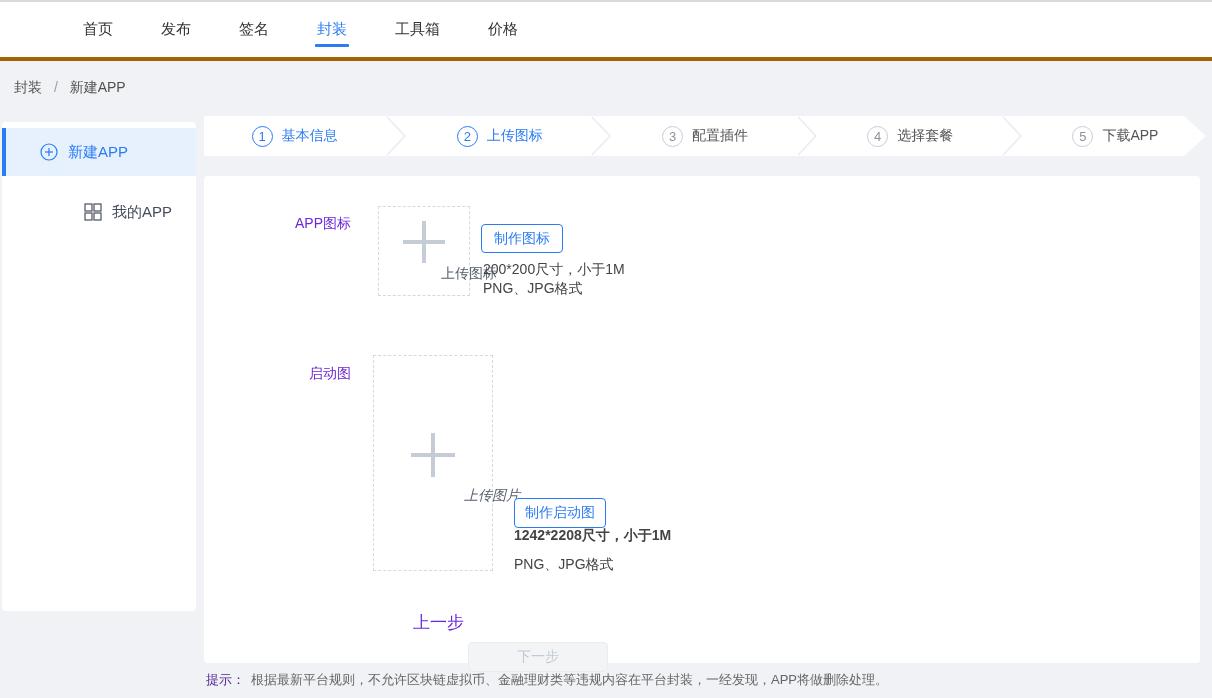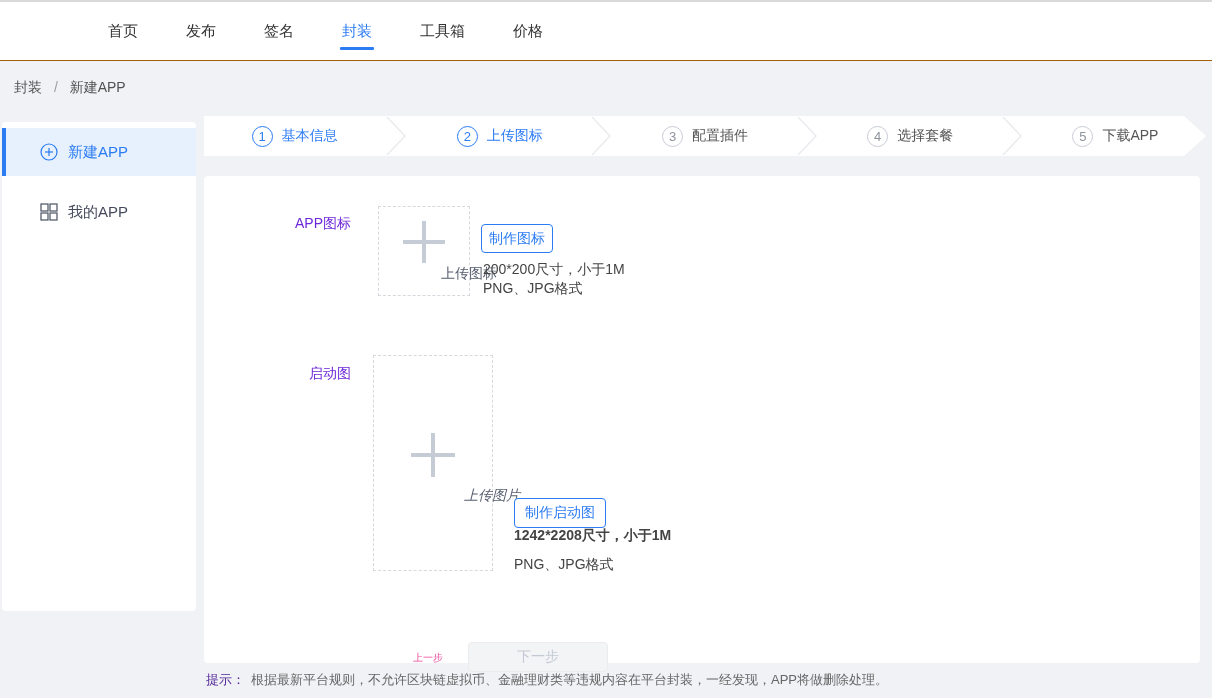--- a/index.html
+++ b/index.html
@@ -7,22 +7,22 @@
   body {
     font-family:"Liberation Sans","DejaVu Sans",sans-serif;
     background:#f0f2f5;
     position:relative;
     color:#333;
   }
   
   .top-strip { position:absolute; left:0; top:0; width:1212px; height:2px; background:#d9d9d9; }
   .header {
     position:absolute; left:0; top:2px; width:1212px; height:59px;
-    background:#fff; border-bottom:1px solid #a16207;
-    display:flex; align-items:center; padding-left:108px;
+    background:#fff; border-bottom:4px solid #a16207;
+    display:flex; align-items:center; padding-left:83px;
   }
   .nav { display:flex; align-items:center; gap:48px; height:100%; }
   .nav-item {
     position:relative; font-size:15px; color:#333; cursor:pointer;
     height:100%; display:flex; align-items:center; text-decoration:none;
   }
   .nav-item.active { color:#2b7bf3; }
   .nav-underline {
     position:absolute; left:-2px; right:-2px; bottom:10px; height:3px;
     background:#2b7bf3; border-radius:1px;
@@ -38,21 +38,21 @@
     position:absolute; left:2px; top:122px; width:194px; height:489px;
     background:#fff; border-radius:4px; padding-top:6px;
   }
   .side-item {
     height:48px; display:flex; align-items:center; padding-left:34px;
     font-size:15px; color:#454b5c; cursor:pointer; border-left:4px solid transparent;
   }
   .side-item.active {
     background:#e6f1fd; border-left:4px solid #2b7bf3; color:#2b7bf3;
   }
-  .side-item + .side-item { margin-top:12px; }
+  .side-item + .side-item { margin-top:12px;margin-left:44px; }
   .side-icon { width:18px; height:18px; margin-right:10px; display:inline-flex; }
   
   .steps {
     position:absolute; left:204px; top:116px; width:1002px; height:40px;
     background:#fff; display:flex; align-items:stretch;
     clip-path:polygon(0 0, calc(100% - 22px) 0, 100% 50%, calc(100% - 22px) 100%, 0 100%);
   }
   .step {
     flex:1; display:flex; align-items:center; justify-content:center; gap:9px;
     font-size:14px; color:#555;
@@ -81,21 +81,21 @@
   .plus-h,.plus-v { position:absolute; background:#c6ccd6; }
   .upload-text { position:absolute; width:100%; text-align:center; font-size:14px; color:#565d6e; }
   .make-btn {
     position:absolute; background:#fff; border:1px solid #2b7bf3; color:#2b7bf3;
     font-size:14px; border-radius:4px; cursor:pointer;
     display:flex; align-items:center; justify-content:center;
     font-family:"Liberation Sans","DejaVu Sans",sans-serif;
   }
   .hint { position:absolute; font-size:14px; color:#444; line-height:19px; }
   .prev-link {
-    position:absolute; font-size:10px; color:#ec4899; cursor:pointer; text-decoration:none;margin-top:40px;
+    position:absolute; font-size:17px; color:#6d28d9; cursor:pointer; text-decoration:none;
   }
   .next-btn {
     position:absolute; width:140px; height:30px; background:#f3f4f6;
     border:1px solid #ececee; border-radius:4px; color:#c2c9d4; font-size:14px;
     display:flex; align-items:center; justify-content:center; cursor:not-allowed;
     font-family:"Liberation Sans","DejaVu Sans",sans-serif;
     margin-top:39px;
   }
   
   .tip { position:absolute; left:206px; top:671px; font-size:13px; color:#666; }
@@ -198,21 +198,21 @@
   <div class="form-label" style="top:39px;">APP图标</div>
 
   <div class="upload-box" style="left:174px; top:30px; width:92px; height:90px;">
     <span class="plus-icon" style="top:14px; width:42px; height:42px;">
       <span class="plus-h" style="left:0; top:19px; width:42px; height:4px;"></span>
       <span class="plus-v" style="left:19px; top:0; width:4px; height:42px;"></span>
     </span>
     <span class="upload-text" style="top:58px;">上传图标</span>
   </div>
 
-  <button class="make-btn" style="left:277px; top:48px; width:72px; height:29px;">制作图标</button>
+  <button class="make-btn" style="left:277px; top:48px; width:82px; height:29px;">制作图标</button>
   <div class="hint" style="left:279px; top:84px;">200*200尺寸，小于1M</div>
   <div class="hint" style="left:279px; top:103px;">PNG、JPG格式</div>
 
   <div class="form-label" style="top:189px;">启动图</div>
 
   <div class="upload-box" style="left:169px; top:179px; width:120px; height:216px;font-style:italic;">
     <span class="plus-icon" style="top:77px; width:44px; height:44px;">
       <span class="plus-h" style="left:0; top:20px; width:44px; height:4px;"></span>
       <span class="plus-v" style="left:20px; top:0; width:4px; height:44px;"></span>
     </span>

